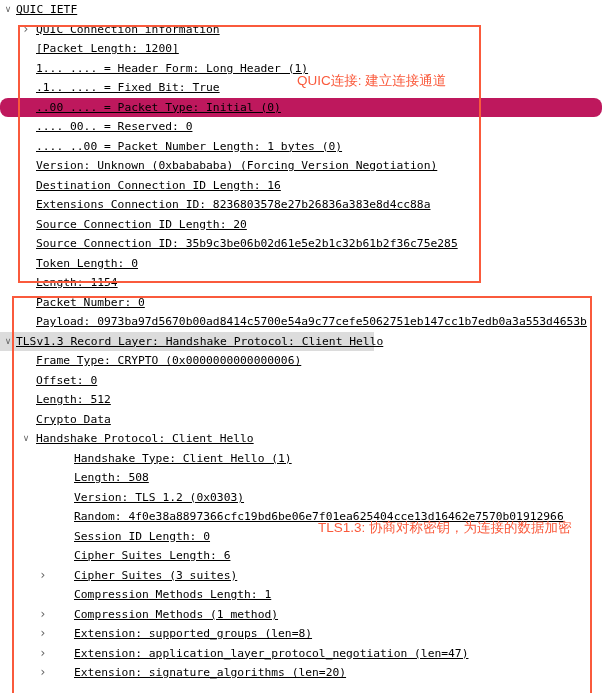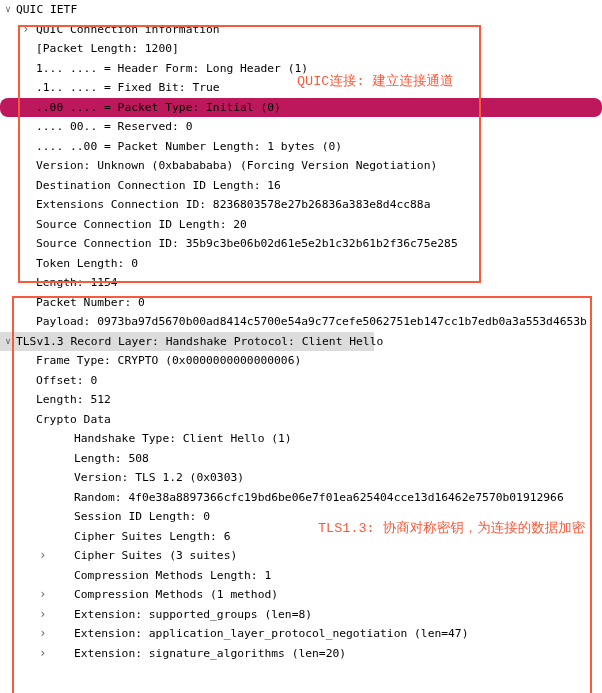--- a/index.html
+++ b/index.html
@@ -36,20 +36,21 @@
     position: absolute;
     left: 0; top: 0;
     height: 19.5px;
     background: #dcdcdc;
     z-index: 0;
   }
   .lbl {
     position: relative;
     z-index: 2;
     display: inline-block;
+    text-decoration: underline;
   }
   .twisty {
     position: absolute;
     z-index: 2;
     width: 10px;
     text-align: center;
     color: #646464;
     font-family: "DejaVu Sans", "Liberation Sans", sans-serif;
     font-size: 9px;
     line-height: 19.5px;
@@ -85,21 +86,21 @@
     left: 12px;
     top: 296px;
     width: 580px;
     height: 397px;
     border-bottom: none;
   }
   .anno-text {
     position: absolute;
     z-index: 6;
     color: #fa5a3c;
-    font-family: Liberation Mono, monospace;
+    font-family: Liberation Sans, sans-serif;
     font-size: 13.5px;
     white-space: nowrap;
     pointer-events: none;
   }
   #anno-text-quic {
     left: 297px;
     top: 72px;
   }
   #anno-text-tls {
     left: 318px;
@@ -125,20 +126,21 @@
     <div class="row"><span class="lbl i1">Source Connection ID: 35b9c3be06b02d61e5e2b1c32b61b2f36c75e285</span></div>
     <div class="row"><span class="lbl i1">Token Length: 0</span></div>
     <div class="row"><span class="lbl i1">Length: 1154</span></div>
     <div class="row"><span class="lbl i1">Packet Number: 0</span></div>
     <div class="row"><span class="lbl i1">Payload: 0973ba97d5670b00ad8414c5700e54a9c77cefe5062751eb147cc1b7edb0a3a553d4653b</span></div>
     <div class="row"><span class="hl" style="width: 374px;"></span><span class="twisty tw0 open"></span><span class="lbl i0">TLSv1.3 Record Layer: Handshake Protocol: Client Hello</span></div>
     <div class="row"><span class="lbl i1">Frame Type: CRYPTO (0x0000000000000006)</span></div>
     <div class="row"><span class="lbl i1">Offset: 0</span></div>
     <div class="row"><span class="lbl i1">Length: 512</span></div>
     <div class="row"><span class="lbl i1">Crypto Data</span></div>
+    <div class="row"><span class="twisty tw1 open"></span><span class="lbl i1">Handshake Protocol: Client Hello</span></div>
     <div class="row"><span class="lbl i2">Handshake Type: Client Hello (1)</span></div>
     <div class="row"><span class="lbl i2">Length: 508</span></div>
     <div class="row"><span class="lbl i2">Version: TLS 1.2 (0x0303)</span></div>
     <div class="row"><span class="lbl i2">Random: 4f0e38a8897366cfc19bd6be06e7f01ea625404cce13d16462e7570b01912966</span></div>
     <div class="row"><span class="lbl i2">Session ID Length: 0</span></div>
     <div class="row"><span class="lbl i2">Cipher Suites Length: 6</span></div>
     <div class="row"><span class="twisty tw2 closed"></span><span class="lbl i2">Cipher Suites (3 suites)</span></div>
     <div class="row"><span class="lbl i2">Compression Methods Length: 1</span></div>
     <div class="row"><span class="twisty tw2 closed"></span><span class="lbl i2">Compression Methods (1 method)</span></div>
     <div class="row"><span class="twisty tw2 closed"></span><span class="lbl i2">Extension: supported_groups (len=8)</span></div>

